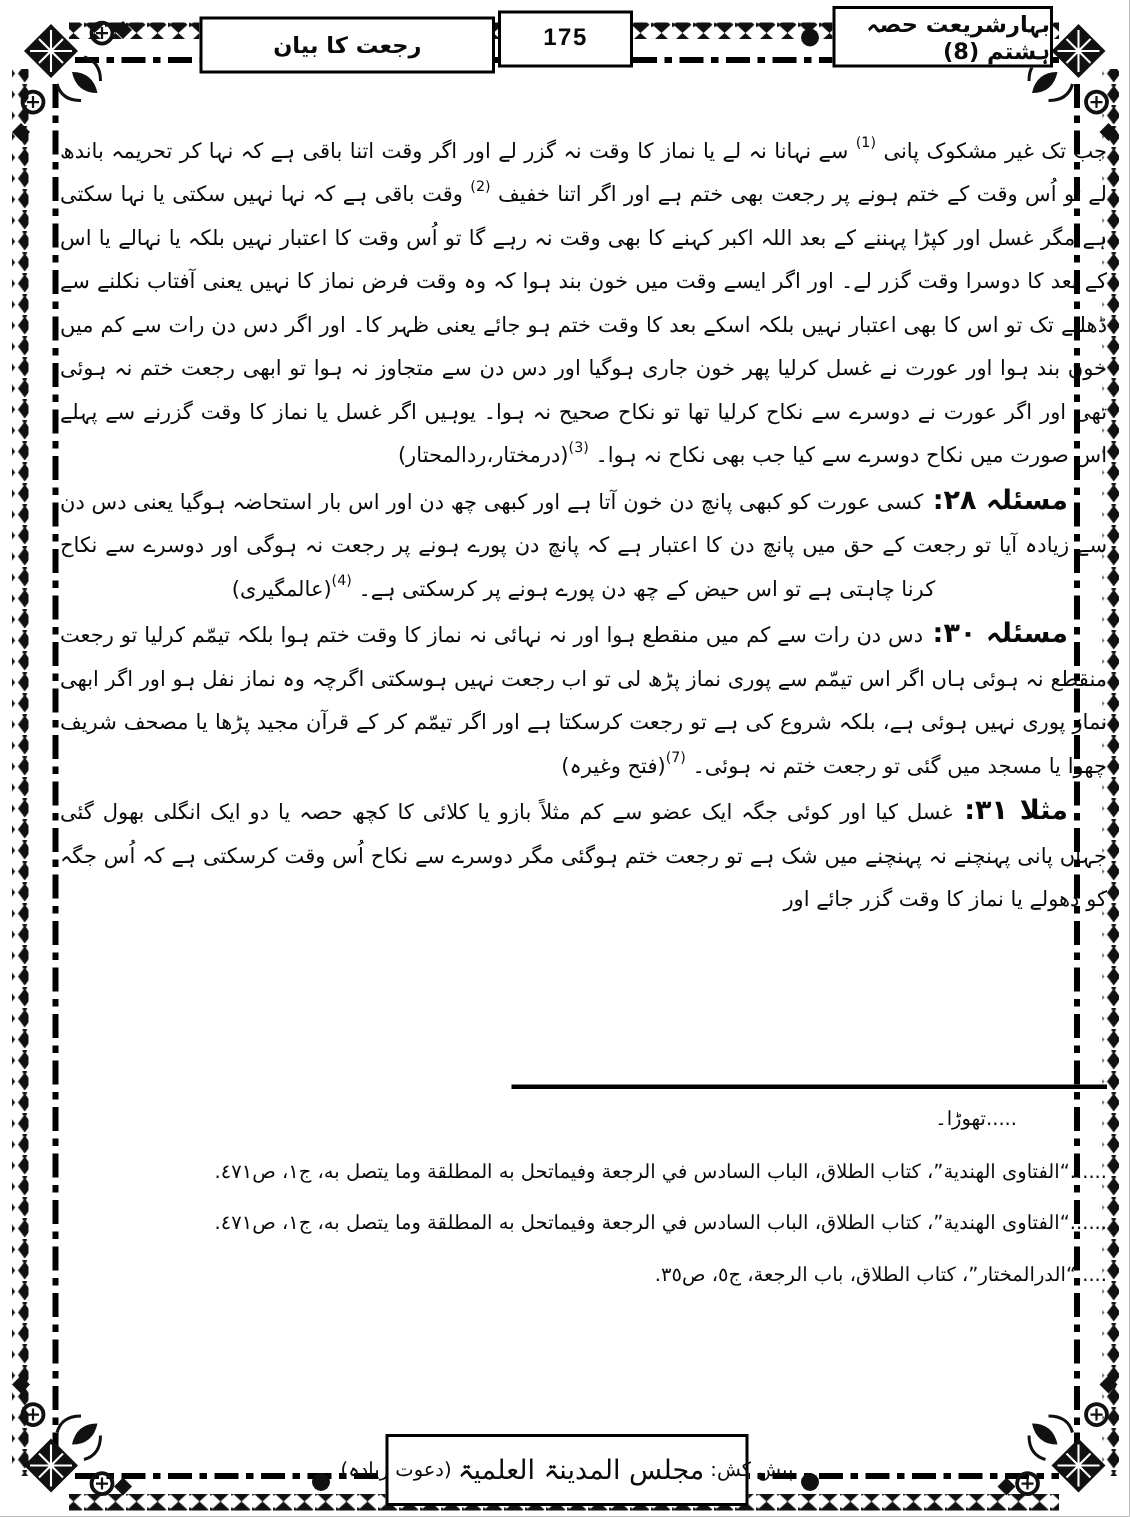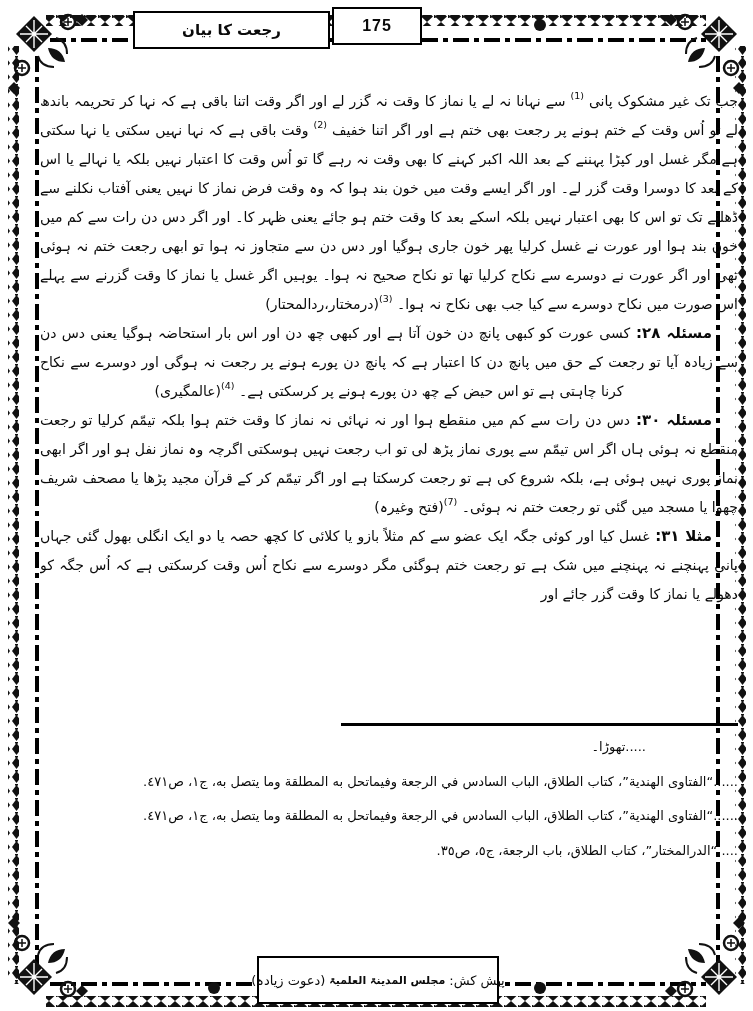--- a/index.html
+++ b/index.html
@@ -26,41 +26,41 @@
 
   
   .body-text{
     position:absolute;top:63px;left:40px;width:698px;height:656px;
     overflow:hidden;direction:rtl;text-align:justify;
     font-size:14px;line-height:29px;z-index:3;margin-top:24px;
   }
   .para{margin:0;}
   .para.indent{text-indent:26px;}
   .center-last{text-align-last:center;}
-  .seg-bold{font-weight:700;font-size:15px;}
+  .seg-bold{font-weight:700;font-size:18px;}
   .seg-sup{font-size:9.5px;vertical-align:7px;line-height:0;}
 
   
   .fn-sep{position:absolute;top:723px;left:341px;width:397px;height:2.5px;background:#000;z-index:3;}
   .footnotes{
     position:absolute;top:735px;left:40px;width:698px;
     direction:rtl;text-align:right;font-size:13px;z-index:3;
   }
   .fn-line{white-space:nowrap;line-height:24px;margin-bottom:10.5px;}
   .fn-first{display:flex;justify-content:flex-start;}
-  .fn-side{margin-right:92px;}
+  .fn-side{margin-right:60px;}
 
   
   .footer-box{
     position:absolute;left:257px;top:956px;width:242px;height:48px;
     border:2.5px solid #000;background:#fff;box-sizing:border-box;
     display:flex;align-items:center;justify-content:center;gap:4px;
     direction:rtl;font-size:13px;z-index:5;white-space:nowrap;
   }
-  .footer-name{font-weight:bold;font-size:11px;}
+  .footer-name{font-weight:normal;font-size:18px;}
 </style>
 </head>
 <body>
 
 <div class="page">
 
   <svg class="decor" width="753" height="1011" viewBox="0 0 753 1011">
     <defs>
       <pattern id="beadH" width="14" height="11" patternUnits="userSpaceOnUse">
         <path d="M7 0 L13 5.5 L7 11 L1 5.5 Z" fill="#111"></path>
@@ -98,20 +98,23 @@
     <circle cx="540" cy="25" r="6" fill="#111"></circle>
     <circle cx="214" cy="988" r="6" fill="#111"></circle>
     <circle cx="540" cy="988" r="6" fill="#111"></circle>
 
     <use href="#corner" transform="translate(4,4)"></use>
     <use href="#corner" transform="translate(749,4) scale(-1,1)"></use>
     <use href="#corner" transform="translate(4,1007) scale(1,-1)"></use>
     <use href="#corner" transform="translate(749,1007) scale(-1,-1)"></use>
   </svg>
 
+  <div class="hdr-box box-right">
+    <span>بہارشریعت حصہ ہشتم (8)</span>
+  </div>
   <div class="hdr-box box-center">
     <span>175</span>
   </div>
   <div class="hdr-box box-left">
     <span>رجعت کا بیان</span>
   </div>
 
   <div class="body-text">
     <p class="para"><span>جب تک غیر مشکوک پانی </span><span class="seg-sup">(1)</span><span> سے نہانا نہ لے یا نماز کا وقت نہ گزر لے اور اگر وقت اتنا باقی ہے کہ نہا کر تحریمہ باندھ لے تو اُس وقت کے ختم ہونے پر رجعت بھی ختم ہے اور اگر اتنا خفیف </span><span class="seg-sup">(2)</span><span> وقت باقی ہے کہ نہا نہیں سکتی یا نہا سکتی ہے مگر غسل اور کپڑا پہننے کے بعد اللہ اکبر کہنے کا بھی وقت نہ رہے گا تو اُس وقت کا اعتبار نہیں بلکہ یا نہالے یا اس کے بعد کا دوسرا وقت گزر لے۔ اور اگر ایسے وقت میں خون بند ہوا کہ وہ وقت فرض نماز کا نہیں یعنی آفتاب نکلنے سے ڈھلنے تک تو اس کا بھی اعتبار نہیں بلکہ اسکے بعد کا وقت ختم ہو جائے یعنی ظہر کا۔ اور اگر دس دن رات سے کم میں خون بند ہوا اور عورت نے غسل کرلیا پھر خون جاری ہوگیا اور دس دن سے متجاوز نہ ہوا تو ابھی رجعت ختم نہ ہوئی تھی اور اگر عورت نے دوسرے سے نکاح کرلیا تھا تو نکاح صحیح نہ ہوا۔ یوہیں اگر غسل یا نماز کا وقت گزرنے سے پہلے اس صورت میں نکاح دوسرے سے کیا جب بھی نکاح نہ ہوا۔ </span><span class="seg-sup">(3)</span><span>(درمختار،ردالمحتار)</span></p>
     <p class="para indent center-last"><span class="seg-bold">مسئلہ ۲۸: </span><span>کسی عورت کو کبھی پانچ دن خون آتا ہے اور کبھی چھ دن اور اس بار استحاضہ ہوگیا یعنی دس دن سے زیادہ آیا تو رجعت کے حق میں پانچ دن کا اعتبار ہے کہ پانچ دن پورے ہونے پر رجعت نہ ہوگی اور دوسرے سے نکاح کرنا چاہتی ہے تو اس حیض کے چھ دن پورے ہونے پر کرسکتی ہے۔ </span><span class="seg-sup">(4)</span><span>(عالمگیری)</span></p>

